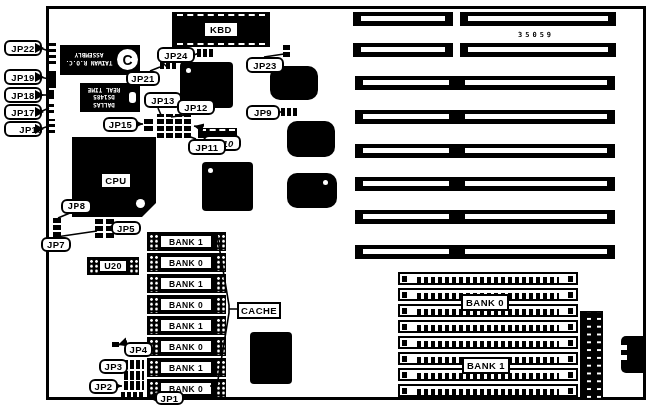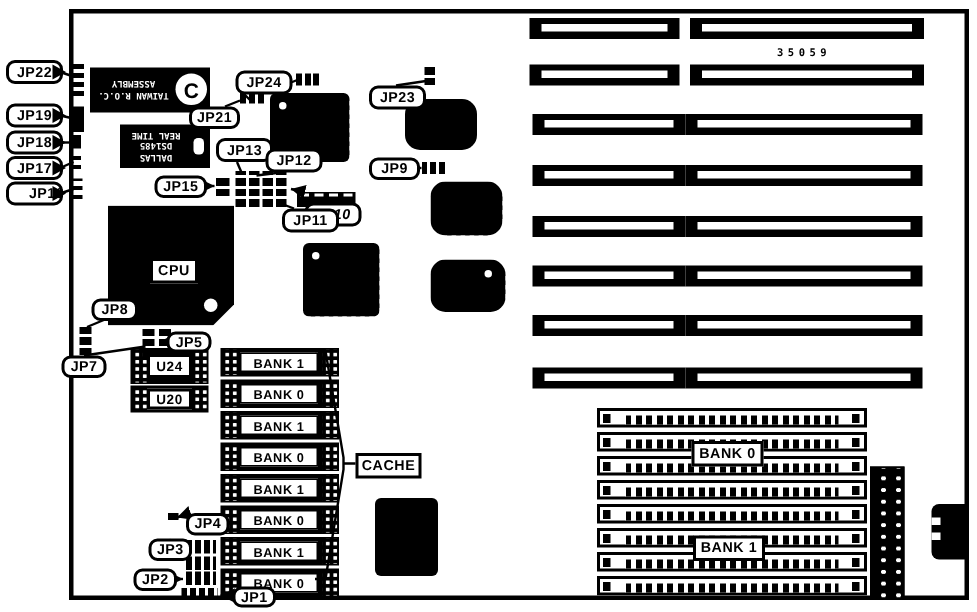--- a/index.html
+++ b/index.html
@@ -93,20 +93,25 @@
       <path d="M127,342 L118,345" marker-end="url(#arr)"></path>
       <path d="M113,360 L127,365"></path>
       <path d="M118,386 L122,386" marker-end="url(#arr)"></path>
       <path d="M155,397 L147,397" marker-end="url(#arr)"></path>
       <path d="M217,234 L229,305 L229,313 L217,386"></path>
       <path d="M210,234 L217,234 M210,386 L217,386 M229,309 L237,309"></path>
     </g>
   </svg>
 
 
+  <div class="chip" style="left:172px;top:12px;width:98px;height:35px;">
+    <div class="dash" style="top:2px;"></div>
+    <div class="dash" style="bottom:2px;"></div>
+    <div class="chip-label" style="left:31px;top:9px;width:36px;height:17px;">KBD</div>
+  </div>
 
   <div class="chip" style="left:60px;top:45px;width:80px;height:30px;">
     <div class="rot" style="left:2px;top:7px;width:54px;">
       <div>TAIWAN R.O.C.</div>
       <div>ASSEMBLY</div>
     </div>
     <div class="logo-circle" style="right:2px;top:4px;">C</div>
   </div>
 
   <div class="chip" style="left:80px;top:83px;width:60px;height:29px;">
@@ -120,25 +125,20 @@
 
   <div class="chip" style="left:72px;top:137px;width:84px;height:80px;clip-path:polygon(0 0,100% 0,100% 66px,70px 100%,0 100%);text-decoration:underline;">
     <div class="chip-label" style="left:28px;top:35px;width:32px;height:17px;">CPU</div>
     <div class="dot" style="left:64px;top:62px;width:9px;height:9px;"></div>
   </div>
 
   <div class="chip" style="left:198px;top:128px;width:39px;height:10px;">
     <div class="dash" style="top:1px;left:2px;right:2px;"></div>
   </div>
 
-  <div class="cache-chip" style="left:87px;top:232px;width:52px;height:24px;">
-    <div class="pins l"></div>
-    <div class="pins r"></div>
-    <div class="chip-label" style="left:11px;top:4px;width:30px;height:16px;font-size:9px;">U24</div>
-  </div>
   <div class="cache-chip" style="left:87px;top:257px;width:52px;height:18px;">
     <div class="pins l"></div>
     <div class="pins r"></div>
     <div class="chip-label" style="left:11px;top:2px;width:30px;height:14px;font-size:9px;">U20</div>
   </div>
 
 
   <div class="chip-label" style="left:237px;top:302px;width:44px;height:17px;">CACHE</div>
 
   <div class="chip-label" style="left:461px;top:294px;width:48px;height:17px;z-index:4;">BANK 0</div>
@@ -157,21 +157,21 @@
     <div class="callout tag" style="left: 4px; top: 121px; width: 38px; height: 16px; padding-left: 16px;">JP16</div>
     <div class="callout" style="left: 157px; top: 47px; width: 38px; height: 16px;">JP24</div>
     <div class="callout" style="left: 126px; top: 71px; width: 34px; height: 15px;">JP21</div>
     <div class="callout" style="left: 246px; top: 57px; width: 38px; height: 16px;">JP23</div>
     <div class="callout" style="left: 144px; top: 92px; width: 38px; height: 16px;">JP13</div>
     <div class="callout" style="left: 177px; top: 99px; width: 38px; height: 16px;">JP12</div>
     <div class="callout" style="left: 103px; top: 117px; width: 35px; height: 15px;">JP15</div>
     <div class="callout" style="left: 203px; top: 135px; width: 38px; height: 16px; font-style: italic;">JP10</div>
     <div class="callout" style="left: 246px; top: 105px; width: 34px; height: 15px;">JP9</div>
     <div class="callout" style="left: 188px; top: 139px; width: 38px; height: 16px;">JP11</div>
-    <div class="callout" style="left: 61px; top: 199px; width: 31px; height: 15px;">JP8</div>
+    <div class="callout" style="left: 61px; top: 199px; width: 31px; height: 15px; font-family: Liberation Mono, monospace;">JP8</div>
     <div class="callout" style="left: 41px; top: 237px; width: 30px; height: 15px;">JP7</div>
     <div class="callout" style="left: 111px; top: 221px; width: 30px; height: 14px;">JP5</div>
     <div class="callout" style="left: 124px; top: 342px; width: 29px; height: 15px;">JP4</div>
     <div class="callout" style="left: 99px; top: 359px; width: 29px; height: 15px;">JP3</div>
     <div class="callout" style="left: 89px; top: 379px; width: 29px; height: 15px;">JP2</div>
     <div class="callout" style="left: 155px; top: 391px; width: 29px; height: 14px;">JP1</div>
     <div class="isa-seg" style="left: 353px; top: 12px; width: 100px; height: 14px;"></div>
     <div class="isa-seg" style="left: 460px; top: 12px; width: 156px; height: 14px;"></div>
     <div class="isa-seg" style="left: 353px; top: 43px; width: 100px; height: 14px;"></div>
     <div class="isa-seg" style="left: 460px; top: 43px; width: 156px; height: 14px;"></div>

